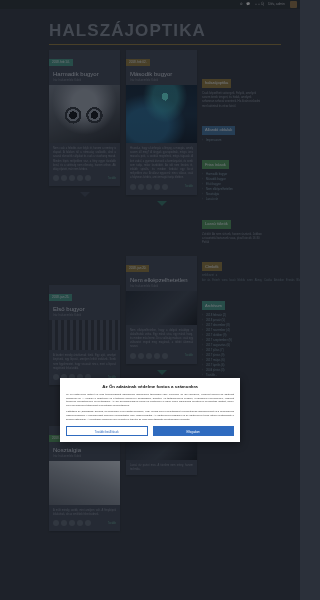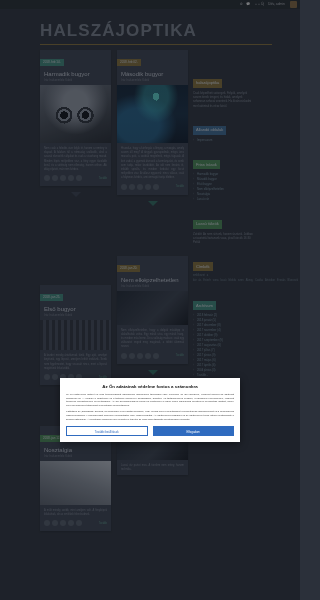--- a/index.html
+++ b/index.html
@@ -21,21 +21,21 @@
     font-size: 3.4px; color: #b4b9be; line-height: 9px;
     padding: 0 2px; display: flex; align-items: center; gap: 1px;
     white-space: nowrap;
   }
   .ab-avatar {
     width: 7px; height: 7px; background: #8a6b3e; border-radius: 1px;
     margin-left: 3px; margin-right: 1px;
   }
 
   
-  #page { position: absolute; top: 9px; left: 7px; width: 300px; height: 591px; }
+  #page { position: absolute; top: 9px; left: 16px; width: 300px; height: 591px; }
 
   #sitehead { padding: 12px 0 0 33px; }
   #sitetitle {
     font-size: 17px; letter-spacing: 1.1px; color: #7d8490;
     font-weight: bold; text-transform: uppercase; line-height: 20px;
   }
   #headrule {
     width: 232px; height: 1px; background: #8a7236; margin-top: 3px;
   }
 

